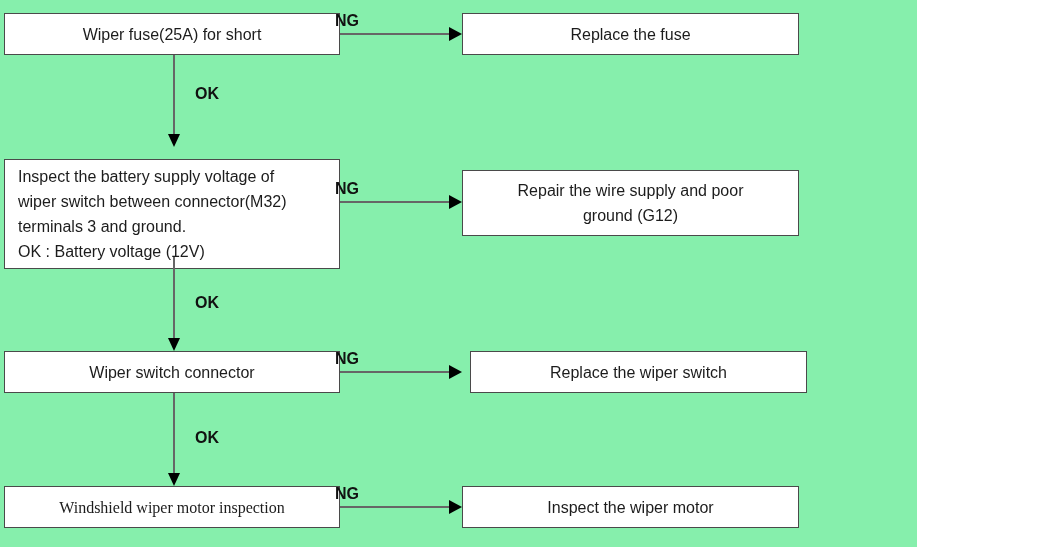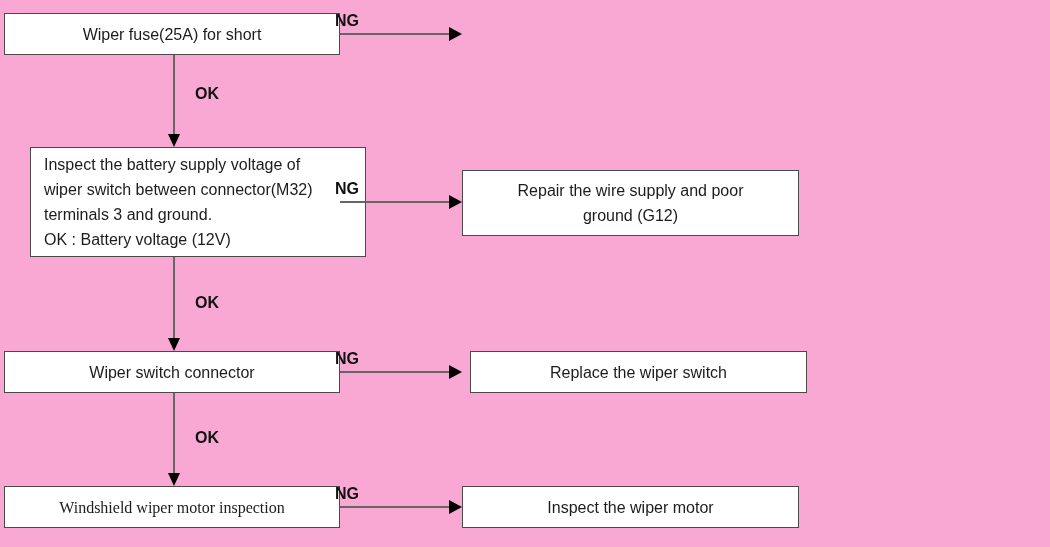--- a/index.html
+++ b/index.html
@@ -1,20 +1,20 @@
 <!DOCTYPE html>
 <html><head>
 <meta charset="utf-8">
 <style>
   html, body { margin:0; padding:0; background:#ffffff; }
   .canvas {
     position: relative;
-    width: 1050px;
+    width: 917px;
     height: 547px;
-    background: #f9a8d4;
+    background: #86efac;
     font-family: "Liberation Sans", sans-serif;
     overflow: hidden;
   }
   .box {
     position: absolute;
     box-sizing: border-box;
     border: 1.5px solid #4a4a4a;
     background: #ffffff;
     display: flex;
     align-items: center;
@@ -80,26 +80,29 @@
 <body>
 
 <div class="canvas">
 
   <div class="box lbox" style="top:13px; height:42px;">
     <span class="txt">Wiper fuse(25A) for short</span>
   </div>
   <div class="hline" style="top:33px;"></div>
   <div class="harrow" style="top:27px;"></div>
   <div class="nglabel" style="top:12px;">NG</div>
+  <div class="box rbox" style="top:13px; height:42px;">
+    <span class="txt">Replace the fuse</span>
+  </div>
 
   <div class="vline" style="top:55px; height:80px;"></div>
   <div class="varrow" style="top:134px;"></div>
   <div class="oklabel" style="top:85px;">OK</div>
 
-  <div class="box lbox" style="top:147px; height:110px;margin-left:26px;">
+  <div class="box lbox" style="top:159px; height:110px;">
     <span class="txt leftalign">Inspect the battery supply voltage of
 wiper switch between connector(M32)
 terminals 3 and ground.
 OK : Battery voltage (12V)</span>
   </div>
   <div class="hline" style="top:201px;"></div>
   <div class="harrow" style="top:195px;"></div>
   <div class="nglabel" style="top:180px;">NG</div>
   <div class="box rbox" style="top:170px; height:66px;">
     <span class="txt">Repair the wire supply and poor

